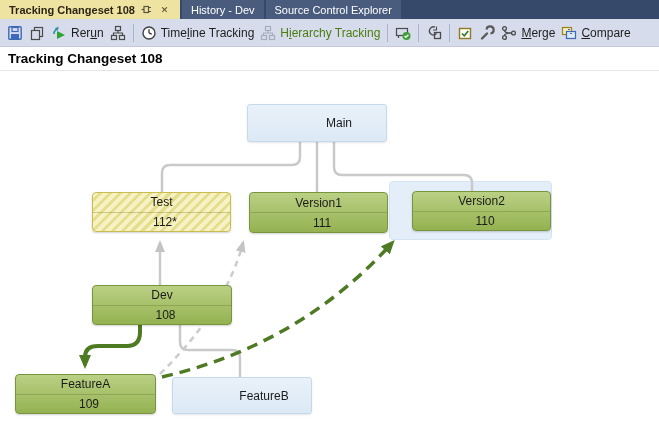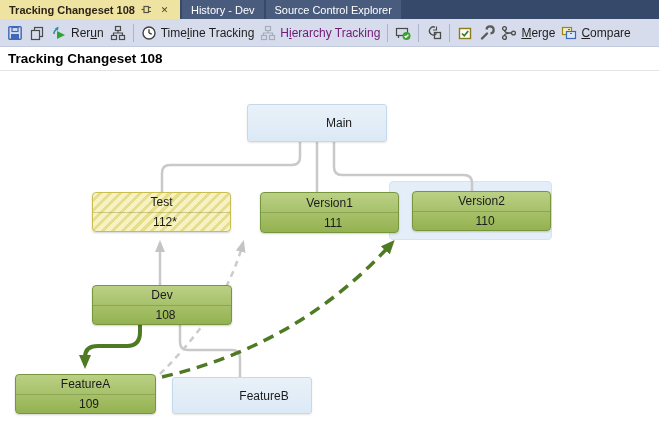--- a/index.html
+++ b/index.html
@@ -16,21 +16,21 @@
   .tab .tab-title { pointer-events:none; }
   .tab-btn { display:inline-flex; align-items:center; justify-content:center;
              width:13px; height:13px; margin-left:5px; font-size:9px; color:#4a452f; font-weight:normal; }
 
   
   .toolbar { position:absolute; left:0; top:19px; width:659px; height:28px;
              background:var(--toolbar-bg,#D6DCEB); border-bottom:1px solid #c2cadd;
              display:flex; align-items:center; padding:0 4px; }
   .tbtn { display:inline-flex; align-items:center; gap:4px; padding:2px 3px; border-radius:2px;
           font-size:12px; color:#1e1e1e; white-space:nowrap; }
-  .tbtn.disabled { color:#701a75; }
+  .tbtn.disabled { color:#4d7c0f; }
   .tsep { width:1px; height:18px; background:#a9b3c9; margin:0 4px; flex:none; }
   .ak { text-decoration:underline; }
   .ticon { width:16px; height:16px; flex:none; }
 
   
   .doc-title { position:absolute; left:8px; top:51px; font-size:13.5px; font-weight:bold; color:#000; }
   .doc-rule { position:absolute; left:0; top:70px; width:659px; height:0; border-top:1px solid #e4e4e4; }
 
   
   .highlight { position:absolute; left:389px; top:181px; width:163px; height:59px;
@@ -48,21 +48,21 @@
                border:1px solid var(--node-blue-border,#C4D9EC); border-radius:3px;
                box-shadow:0 1px 2px rgba(0,0,0,.10); }
   .node.blue .single { flex:1; display:flex; align-items:center; justify-content:center;padding-left:44px; }
   .node.hatched { background:repeating-linear-gradient(135deg,
                     var(--hatch-yellow,#F6F2C3) 0 4px, var(--hatch-stripe,#E5DE8F) 4px 7px);
                   border:1px solid var(--hatch-border,#C9BD52); }
   .node.hatched .row2 { border-top:1px solid rgba(148,134,52,.4); }
 
   #node-main     { left:247px; top:104px; width:140px; height:38px; }
   #node-test     { left:92px;  top:192px; width:139px; height:40px; }
-  #node-version1 { left:260px; top:192px; width:139px; height:41px; }
+  #node-version1 { left:249px; top:192px; width:139px; height:41px; }
   #node-version2 { left:412px; top:191px; width:139px; height:40px; }
   #node-dev      { left:92px;  top:285px; width:140px; height:40px; }
   #node-featurea { left:15px;  top:374px; width:141px; height:40px;justify-content:flex-end; }
   #node-featureb { left:172px; top:377px; width:140px; height:37px; }
 </style>
 </head>
 <body>
 
 <div class="app">
 

